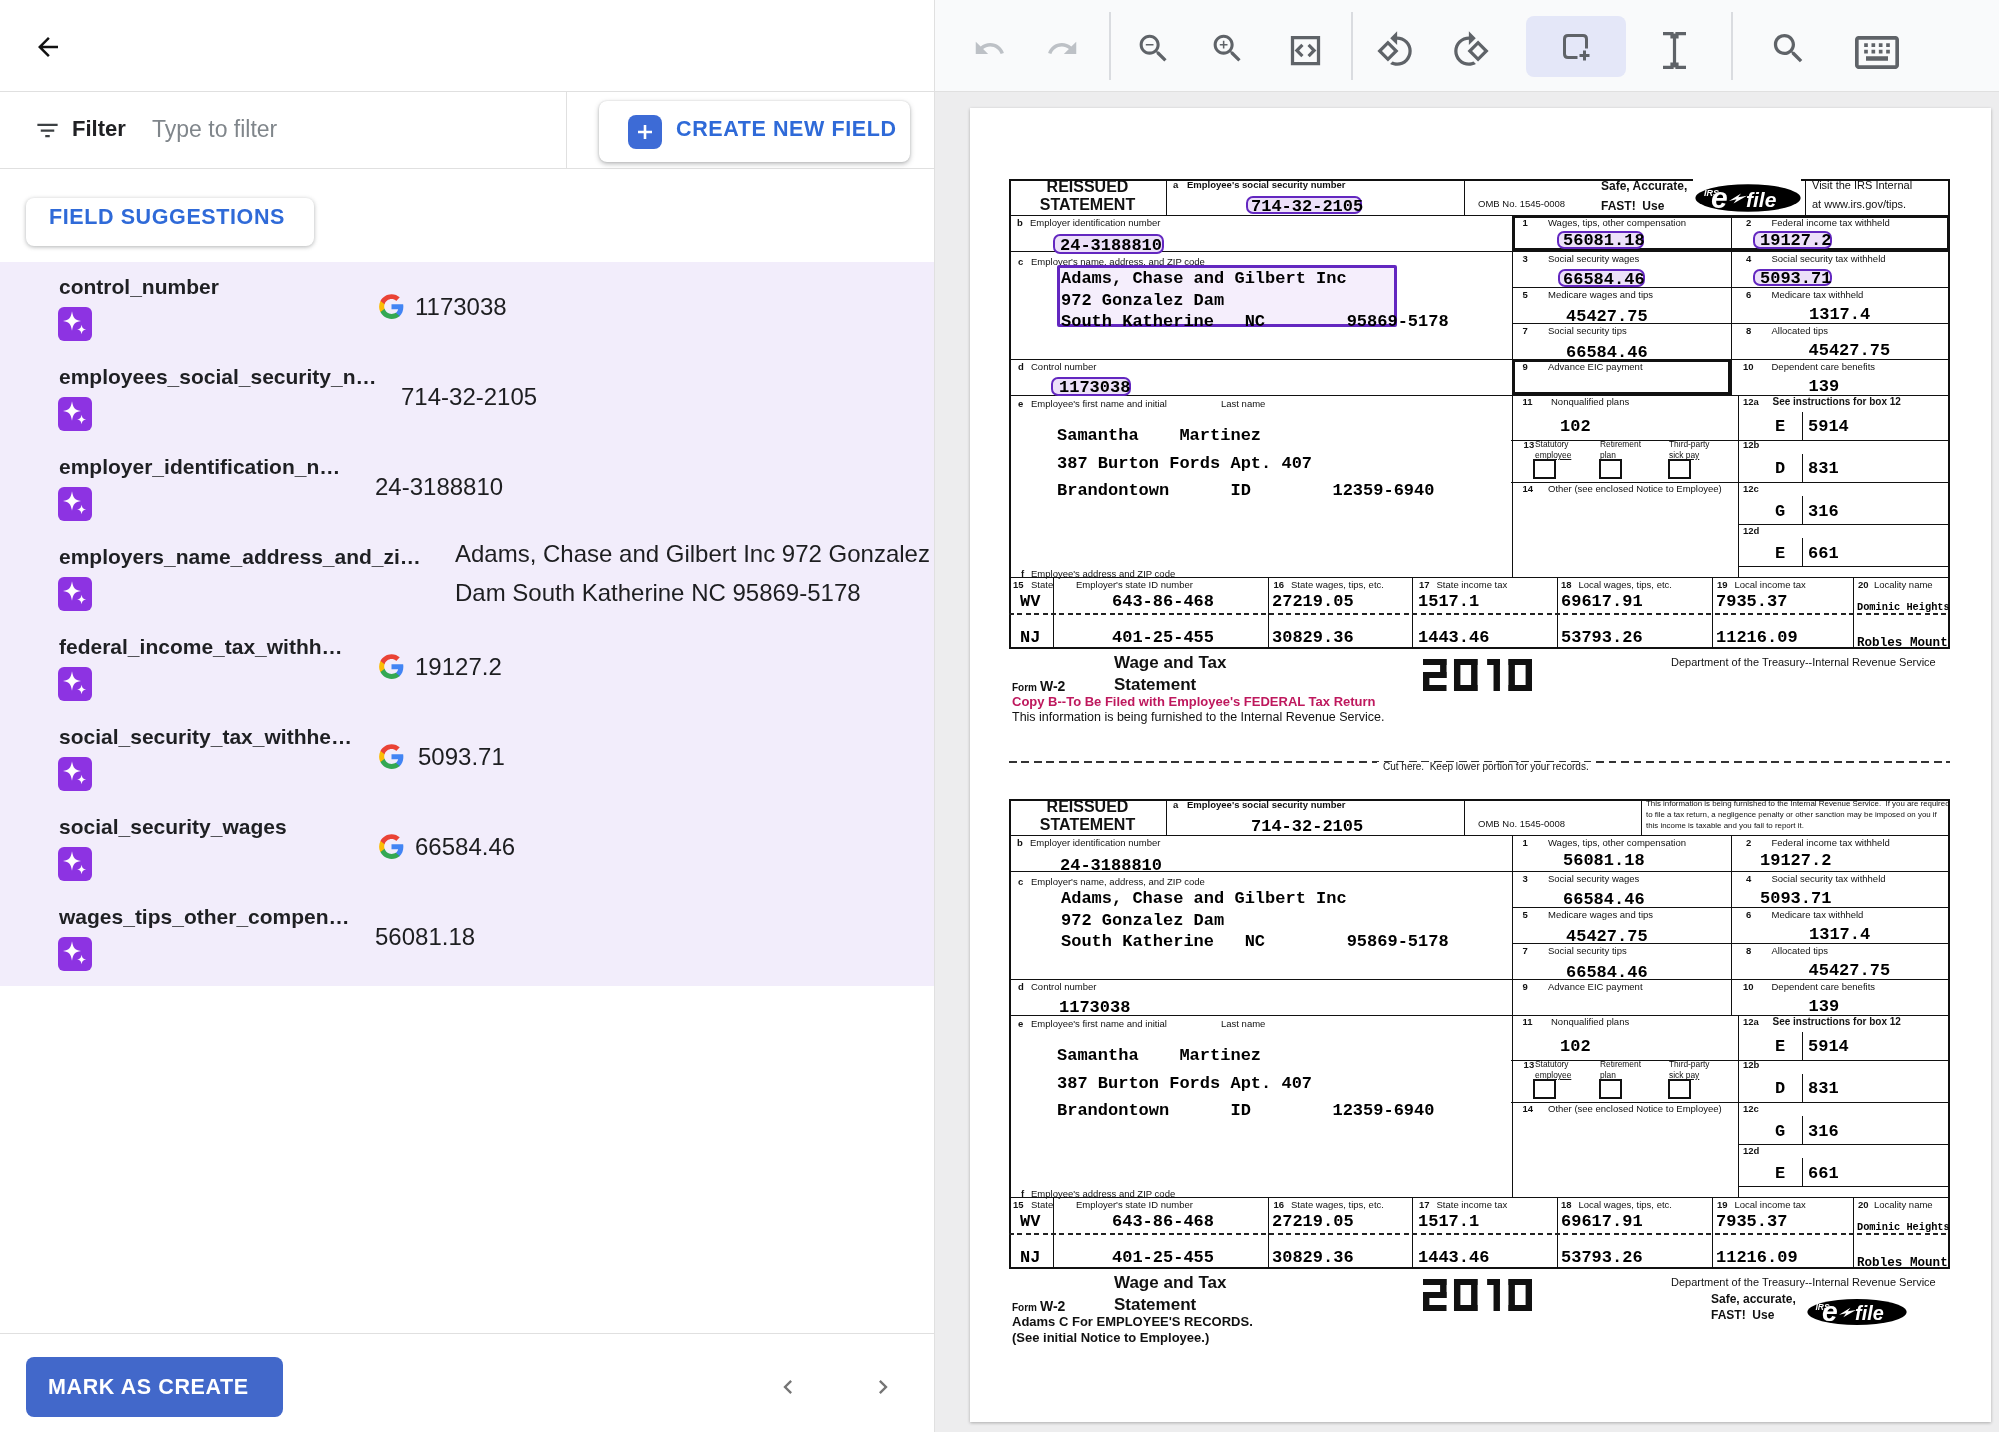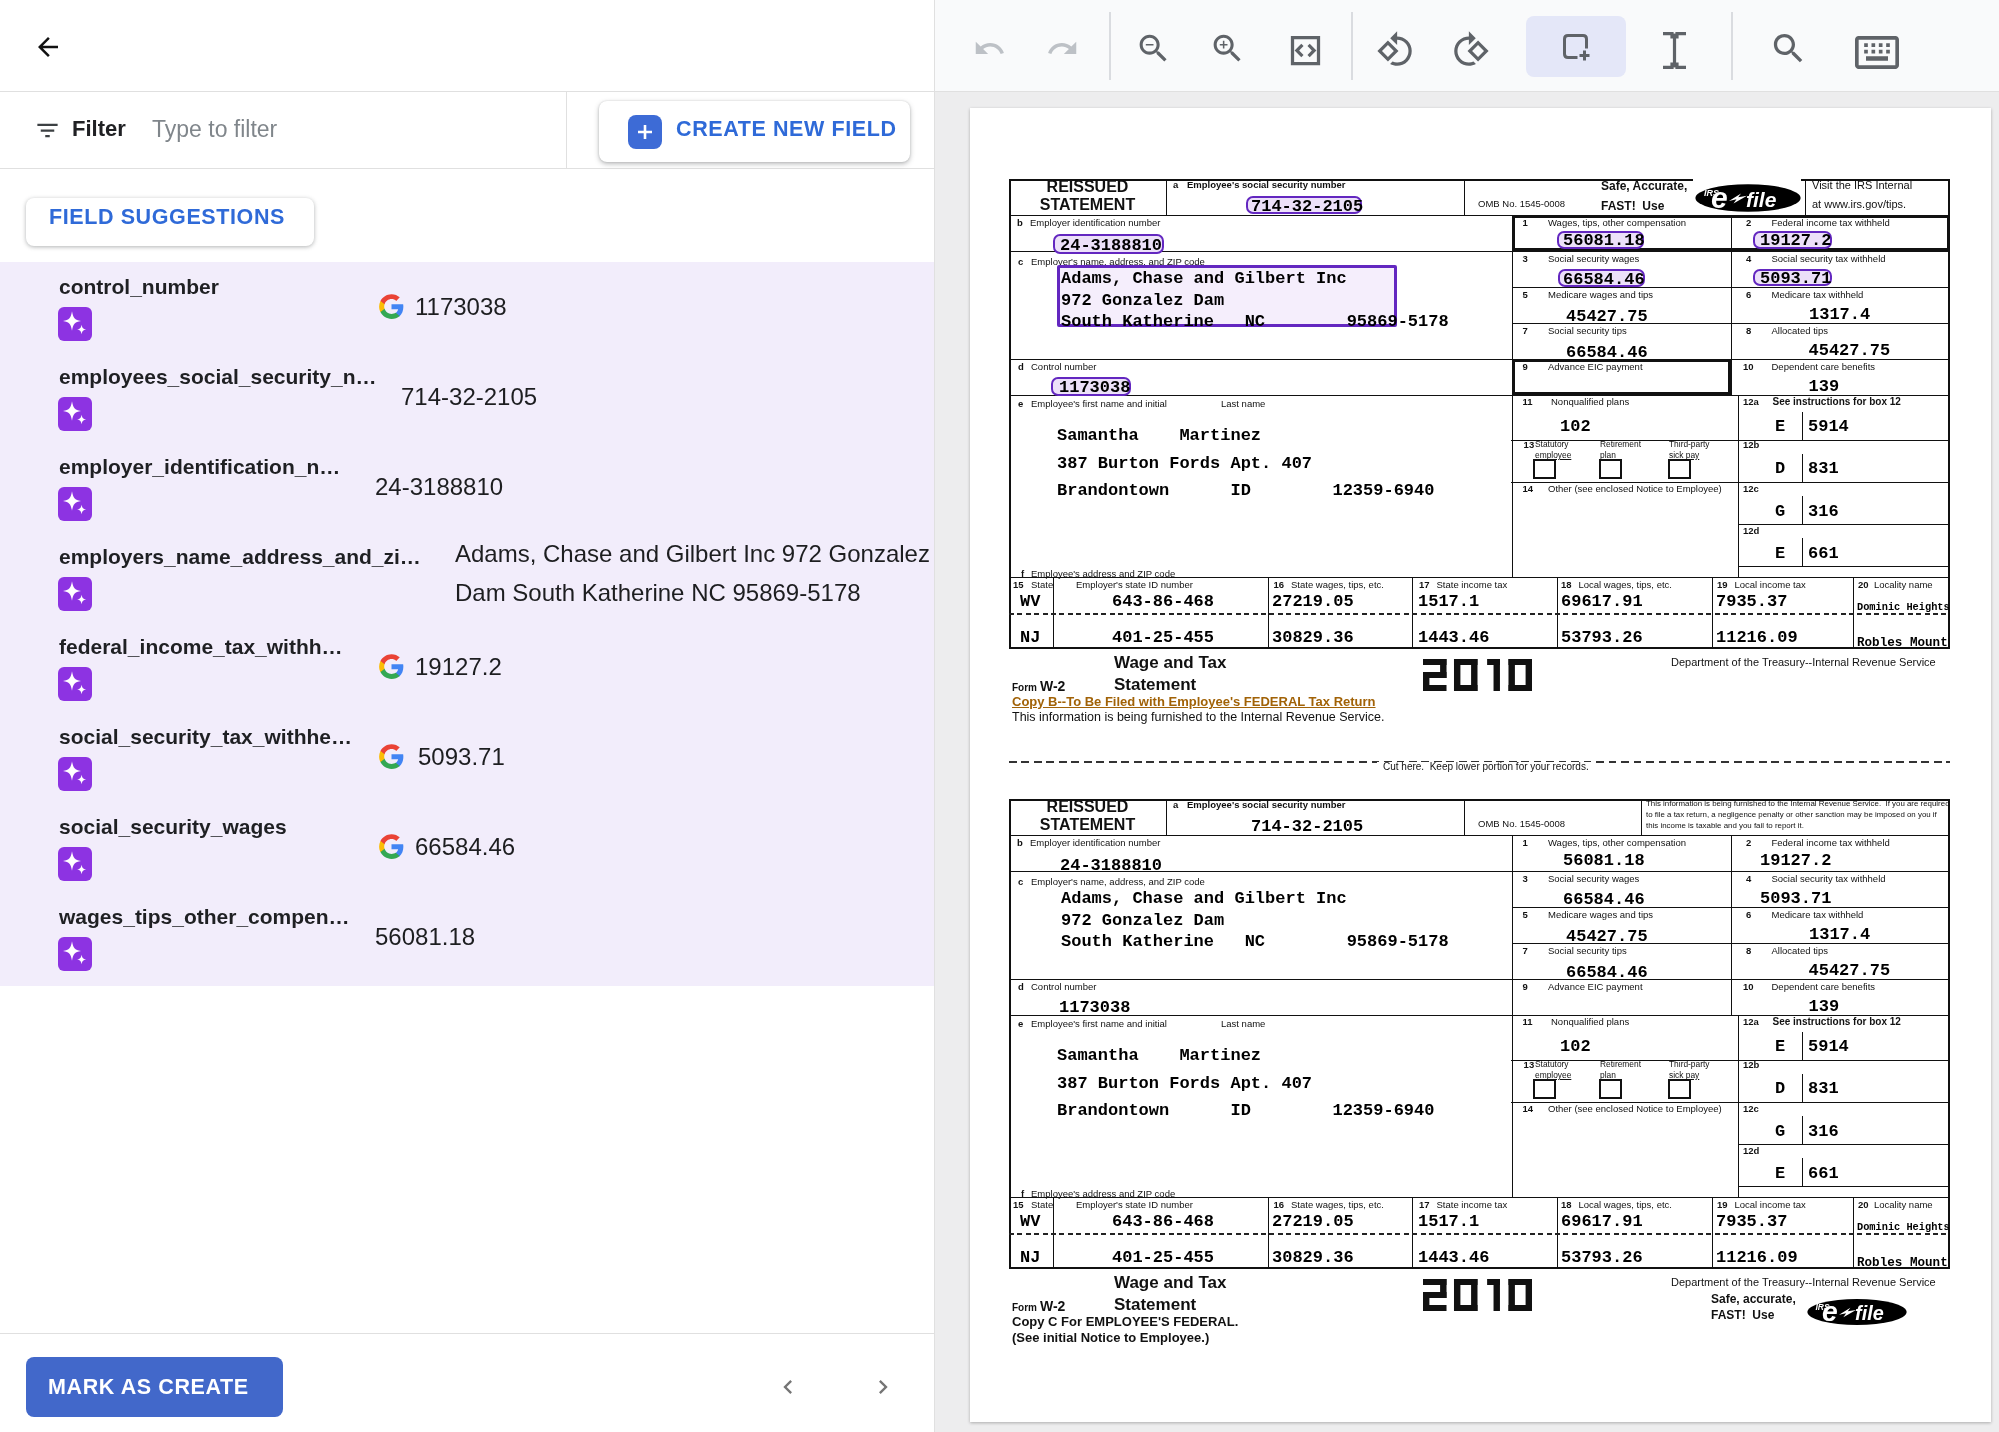--- a/index.html
+++ b/index.html
@@ -337,21 +337,21 @@
     <rect x="29" y="0" width="6" height="32"></rect>
     <rect x="45" y="0" width="6" height="32"></rect>
     <rect x="66" y="0" width="6" height="32"></rect>
     <rect x="60" y="0" width="12" height="6"></rect>
     <rect x="80" y="0" width="22" height="6"></rect>
     <rect x="80" y="26" width="22" height="6"></rect>
     <rect x="80" y="0" width="6" height="32"></rect>
     <rect x="96" y="0" width="6" height="32"></rect>
   </svg>
 <div class="ab" style="left:1671.0px;top:657.2px;font:400 11.0px/1.0 'Liberation Sans',sans-serif;color:#111;">Department of the Treasury--Internal Revenue Service</div>
-<div class="ab" style="left:1012.0px;top:694.9px;font:700 13.0px/1.0 'Liberation Sans',sans-serif;color:#a16207;text-decoration:underline;">Copy B--To Be Filed with Employee's FEDERAL Tax Return</div>
+<div class="ab" style="left:1012.0px;top:694.9px;font:700 13.0px/1.0 'Liberation Sans',sans-serif;color:#be185d;">Copy B--To Be Filed with Employee's FEDERAL Tax Return</div>
 <div class="ab" style="left:1012.0px;top:710.9px;font:400 12.5px/1.0 'Liberation Sans',sans-serif;color:#111;">This information is being furnished to the Internal Revenue Service.</div>
 <div class="ab" style="left:1009px;top:761px;width:941px;height:2.2px;background:repeating-linear-gradient(90deg,#333 0 7.5px,transparent 7.5px 12.5px);"></div>
 <div class="ab" style="left:1377.0px;top:762.4px;font:400 10.0px/1.0 'Liberation Sans',sans-serif;color:#111;background:#fff;padding:0 6px;">Cut here.  Keep lower portion for your records.</div>
 <div class="ab" style="left:1009.0px;top:798.5px;width:941.0px;height:470.5px;border:2px solid #111;"></div>
 <div class="ab" style="left:1009.0px;top:835.0px;width:941.0px;height:1.0px;background:#111;"></div>
 <div class="ab" style="left:1009.0px;top:871.0px;width:941.0px;height:1.0px;background:#111;"></div>
 <div class="ab" style="left:1512.0px;top:907.0px;width:438.0px;height:1.0px;background:#111;"></div>
 <div class="ab" style="left:1512.0px;top:943.0px;width:438.0px;height:1.0px;background:#111;"></div>
 <div class="ab" style="left:1009.0px;top:979.0px;width:941.0px;height:1.0px;background:#111;"></div>
 <div class="ab" style="left:1009.0px;top:1015.0px;width:941.0px;height:1.0px;background:#111;"></div>
@@ -503,21 +503,21 @@
     <rect x="29" y="0" width="6" height="32"></rect>
     <rect x="45" y="0" width="6" height="32"></rect>
     <rect x="66" y="0" width="6" height="32"></rect>
     <rect x="60" y="0" width="12" height="6"></rect>
     <rect x="80" y="0" width="22" height="6"></rect>
     <rect x="80" y="26" width="22" height="6"></rect>
     <rect x="80" y="0" width="6" height="32"></rect>
     <rect x="96" y="0" width="6" height="32"></rect>
   </svg>
 <div class="ab" style="left:1671.0px;top:1277.2px;font:400 11.0px/1.0 'Liberation Sans',sans-serif;color:#111;">Department of the Treasury--Internal Revenue Service</div>
-<div class="ab" style="left:1012.0px;top:1314.9px;font:700 13.0px/1.0 'Liberation Sans',sans-serif;color:#111;">Copy C For EMPLOYEE'S FEDERAL.</div>
+<div class="ab" style="left:1012.0px;top:1314.9px;font:700 13.0px/1.0 'Liberation Sans',sans-serif;color:#111;">Adams C For EMPLOYEE'S RECORDS.</div>
 <div class="ab" style="left:1012.0px;top:1330.9px;font:700 13.0px/1.0 'Liberation Sans',sans-serif;color:#111;">(See initial Notice to Employee.)</div>
 <div class="ab" style="left:1711.0px;top:1293.0px;font:700 12.0px/1.0 'Liberation Sans',sans-serif;color:#111;">Safe, accurate,</div>
 <div class="ab" style="left:1711.0px;top:1309.0px;font:700 12.0px/1.0 'Liberation Sans',sans-serif;color:#111;">FAST!  Use</div>
 <svg class="ab" style="left:1807px;top:1298px" width="100" height="28" viewBox="0 0 106 28">
 <ellipse cx="53" cy="14" rx="52.6" ry="13.8" fill="#000"></ellipse>
 <text x="9" y="11.5" font-family="'Liberation Sans'" font-weight="700" font-style="italic" font-size="9" fill="#fff">IRS</text>
 <text x="16" y="24" font-family="'Liberation Sans'" font-weight="700" font-style="italic" font-size="30" fill="#fff">e</text>
 <path d="M34 17 L46 9.5 L43.2 13.2 L52 11.8 L38.5 19.5 L41.5 15.3 Z" fill="#fff"></path>
 <text x="51" y="22.5" font-family="'Liberation Sans'" font-weight="700" font-style="italic" font-size="21" fill="#fff">file</text>
 </svg>

